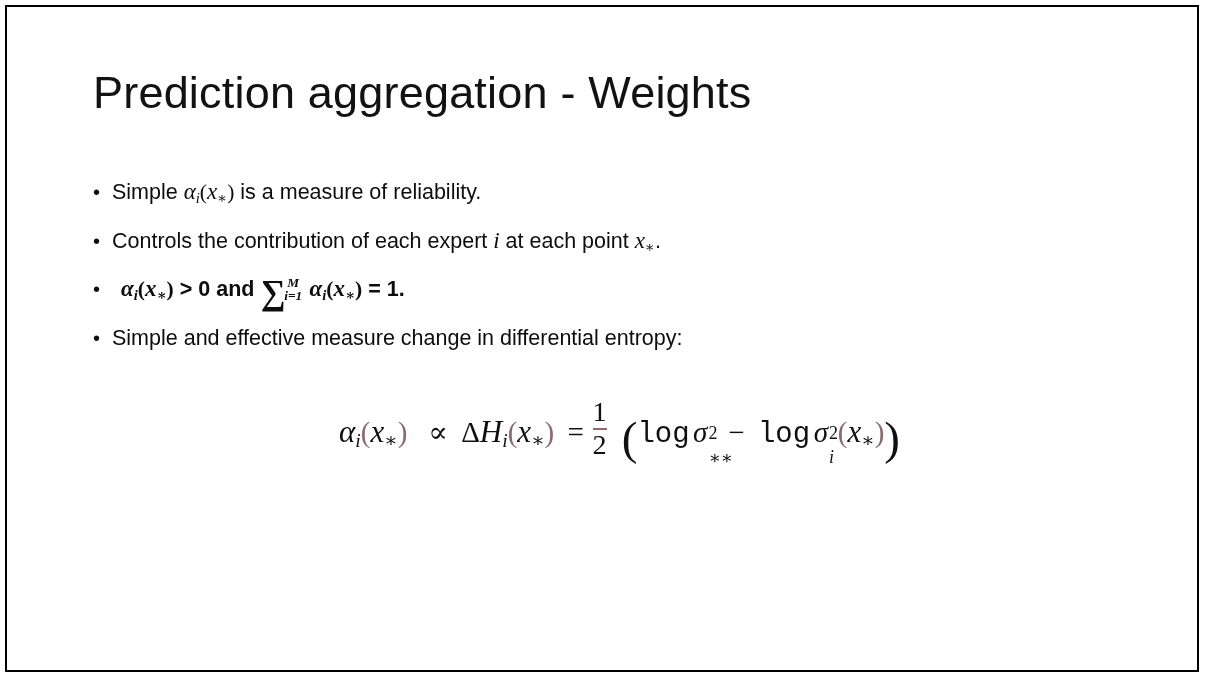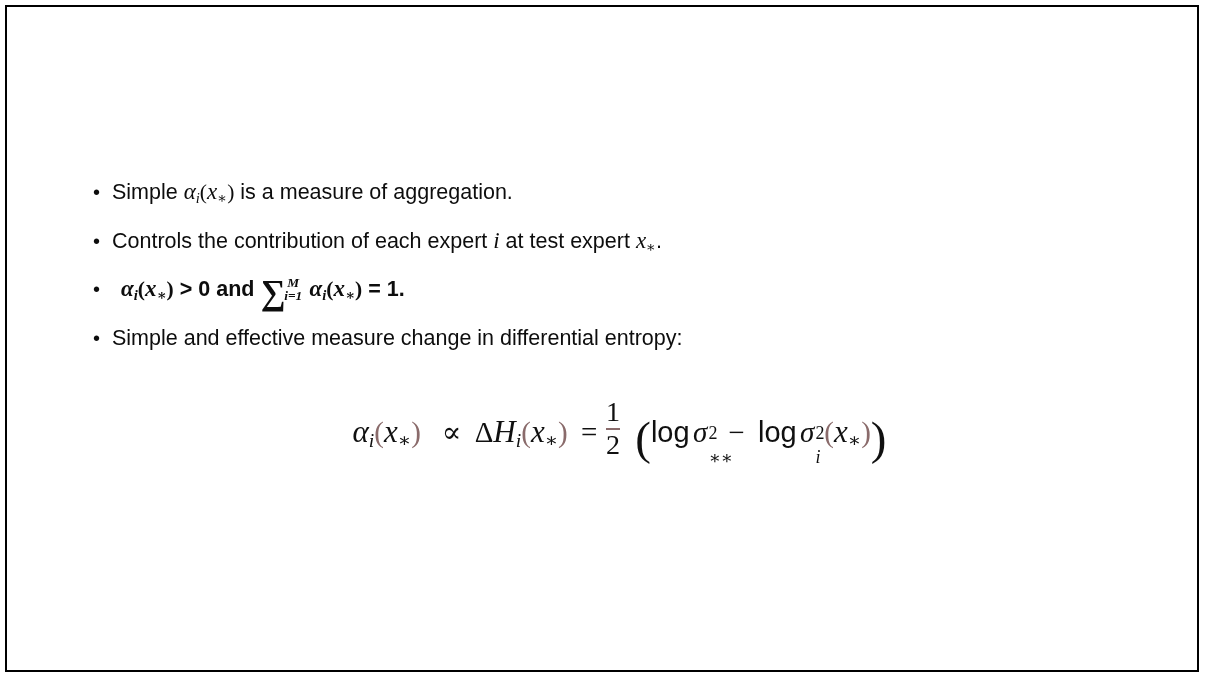--- a/index.html
+++ b/index.html
@@ -172,21 +172,21 @@
   }
   .frac .num { display: block; font-size: 0.97em; }
   .frac .bar {
     display: block;
     border-bottom: 2px solid #8a6b6b;
     margin: 1px 0 1px 0;
     height: 0;
   }
   .frac .den { display: block; font-size: 0.97em; }
   .logf {
-    font-family: Liberation Sans, sans-serif;
+    font-family: Liberation Mono, monospace;
     font-style: normal;
     padding-right: 0.12em;
     margin-top: 21px;
   }
   .sig {
     font-family: "Liberation Serif", "DejaVu Serif", serif;
     font-style: italic;
   }
   .supsub {
     display: inline-block;
@@ -215,31 +215,32 @@
   .sp { display: inline-block; width: 0.34em; }
   .sp-wide { display: inline-block; width: 0.6em; }
 </style>
 </head>
 <body>
 
 <div id="slide">
 
   <div id="slide-frame"></div>
 
+  <div id="slide-title">Prediction aggregation - Weights</div>
 
   <div id="bullet-list">
 
     <div class="bullet-row">
       <span class="bullet-marker">•</span>
-      <span class="bullet-text"><span>Simple </span><span class="m">α</span><sub class="mi">i</sub><span class="paren">(</span><span class="m">x</span><sub class="st">∗</sub><span class="paren">)</span><span> is a measure of aggregation.</span></span>
+      <span class="bullet-text"><span>Simple </span><span class="m">α</span><sub class="mi">i</sub><span class="paren">(</span><span class="m">x</span><sub class="st">∗</sub><span class="paren">)</span><span> is a measure of reliability.</span></span>
     </div>
 
     <div class="bullet-row">
       <span class="bullet-marker">•</span>
-      <span class="bullet-text"><span>Controls the contribution of each expert </span><span class="m">i</span><span> at test expert </span><span class="m">x</span><sub class="st">∗</sub><span>.</span></span>
+      <span class="bullet-text"><span>Controls the contribution of each expert </span><span class="m">i</span><span> at each point </span><span class="m">x</span><sub class="st">∗</sub><span>.</span></span>
     </div>
 
     <div class="bullet-row indented">
       <span class="bullet-marker">•</span>
       <span class="bullet-text"><span class="m">α</span><sub class="mi">i</sub><span class="paren">(</span><span class="m">x</span><sub class="st">∗</sub><span class="paren">)</span><span> &gt; 0 and </span><span class="sum-wrap"><span class="sum-glyph">∑</span><span class="sum-limits"><span class="up">M</span><span class="lo">i=1</span></span></span><span class="sp"></span><span class="m">α</span><sub class="mi">i</sub><span class="paren">(</span><span class="m">x</span><sub class="st">∗</sub><span class="paren">)</span><span> = 1.</span></span>
     </div>
 
     <div class="bullet-row">
       <span class="bullet-marker">•</span>
       <span class="bullet-text">Simple and effective measure change in differential entropy:</span>

